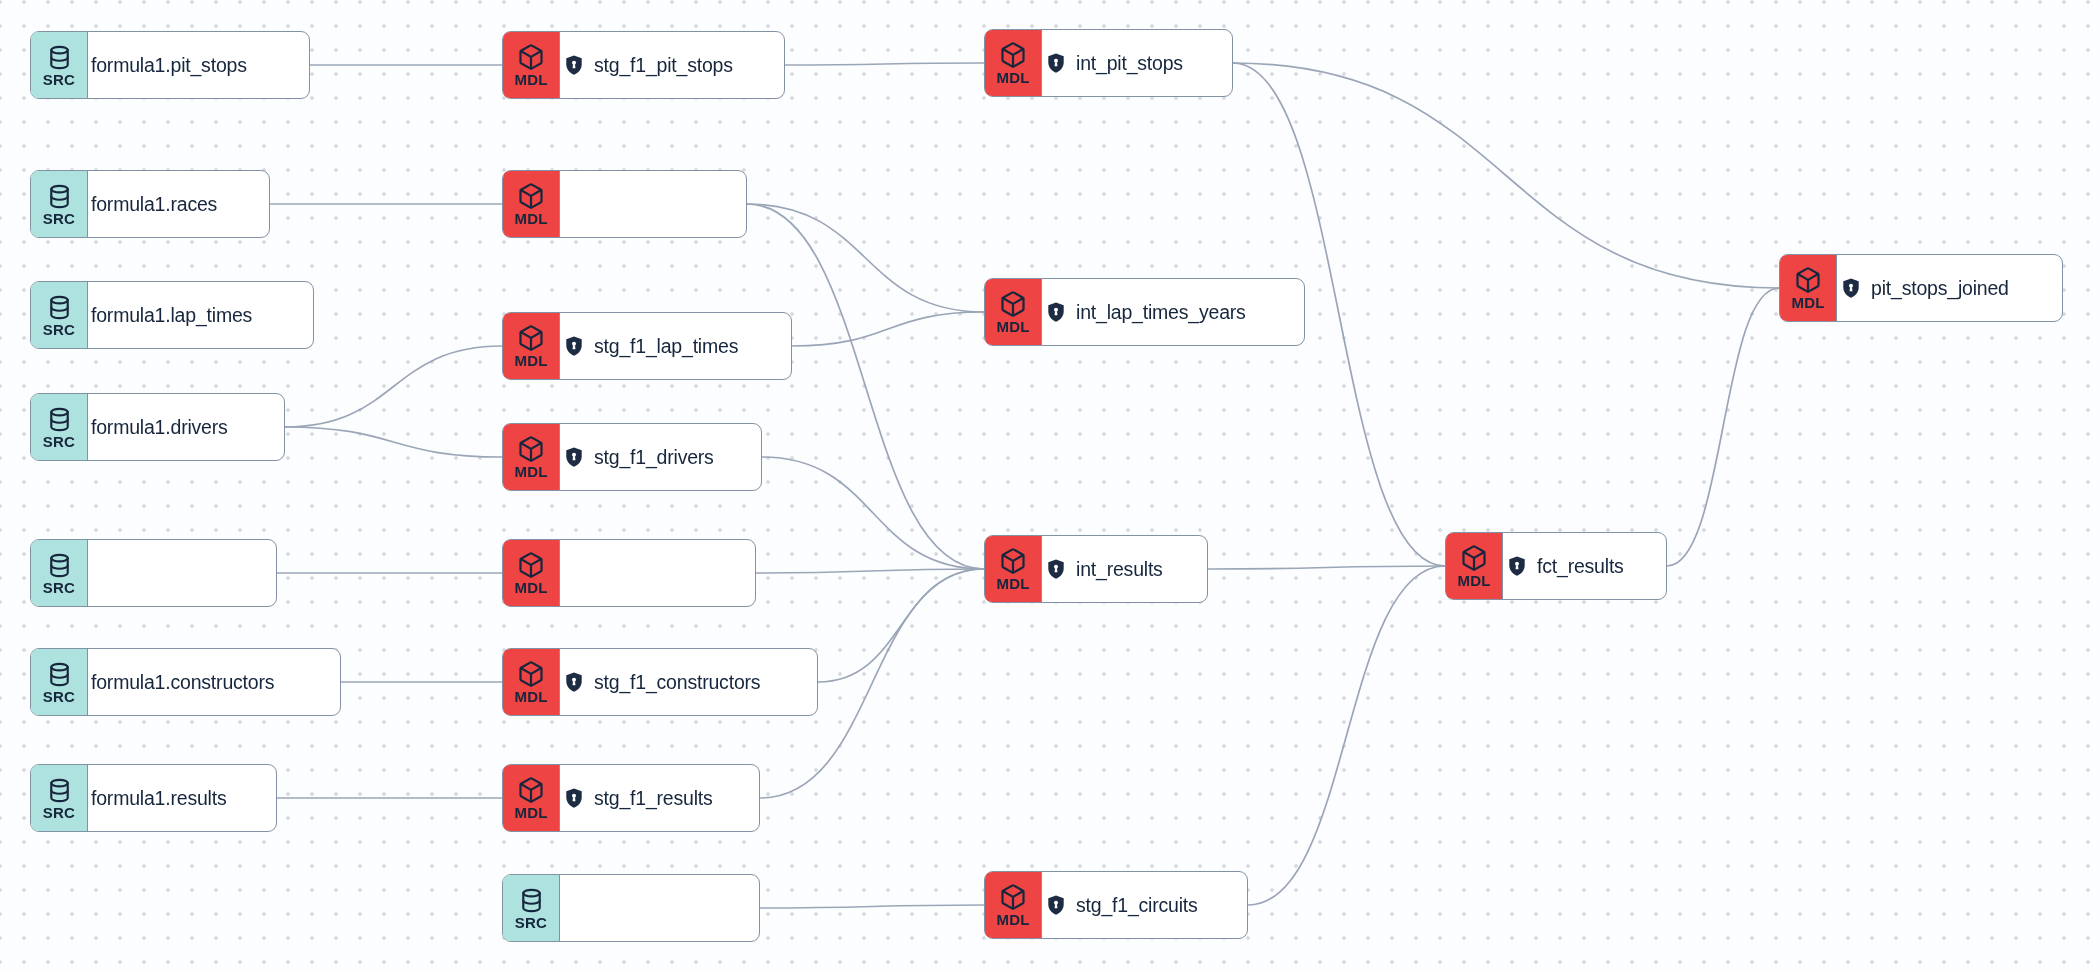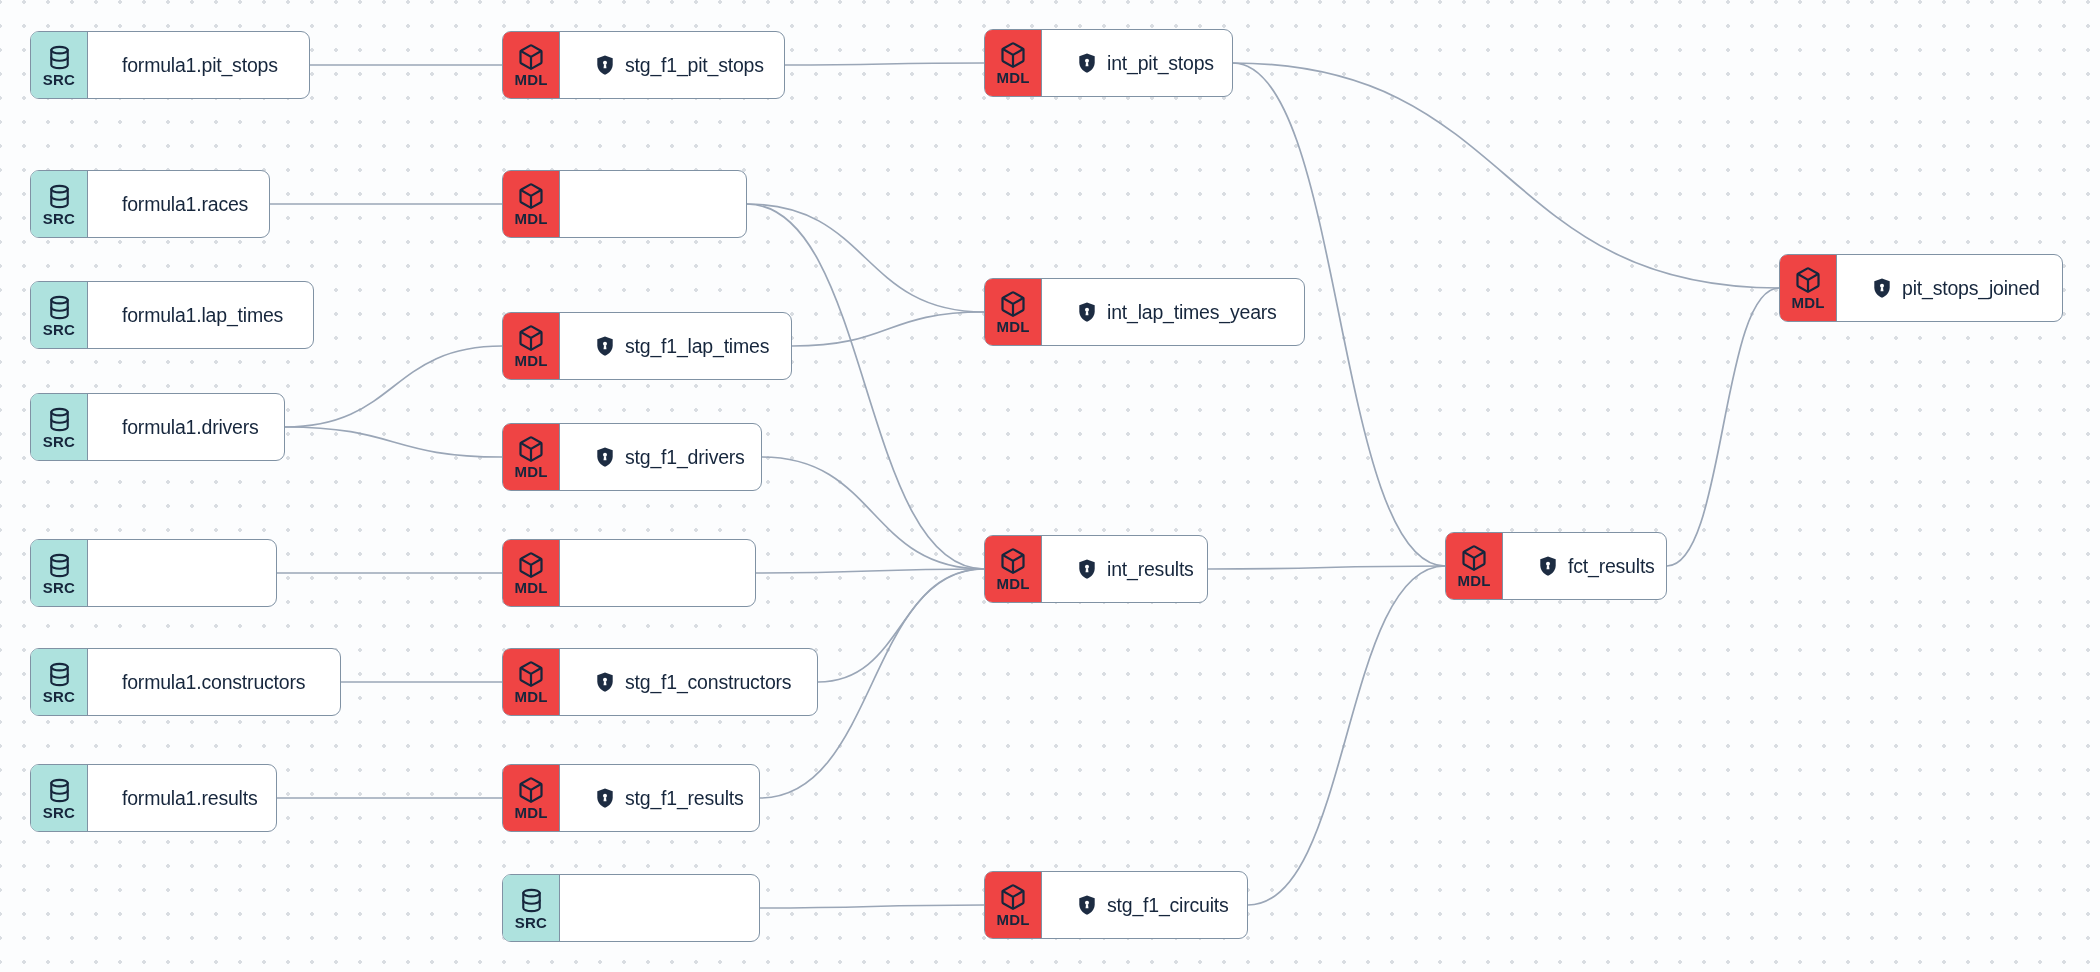--- a/index.html
+++ b/index.html
@@ -54,21 +54,21 @@
     font-weight:700;
     letter-spacing:.2px;
     color:#16263c;
     line-height:1;
   }
   .badge svg{display:block;}
   .label-cell{
     display:flex;
     align-items:center;
     gap:9px;
-    padding:0 34px;
+    padding:0 3px;
     white-space:nowrap;
     overflow:hidden;
   }
   .node-label{
     font-size:19.5px;
     letter-spacing:-0.2px;
     color:#16263c;
   }
   .shield{flex:0 0 auto;display:block;}
 </style>

